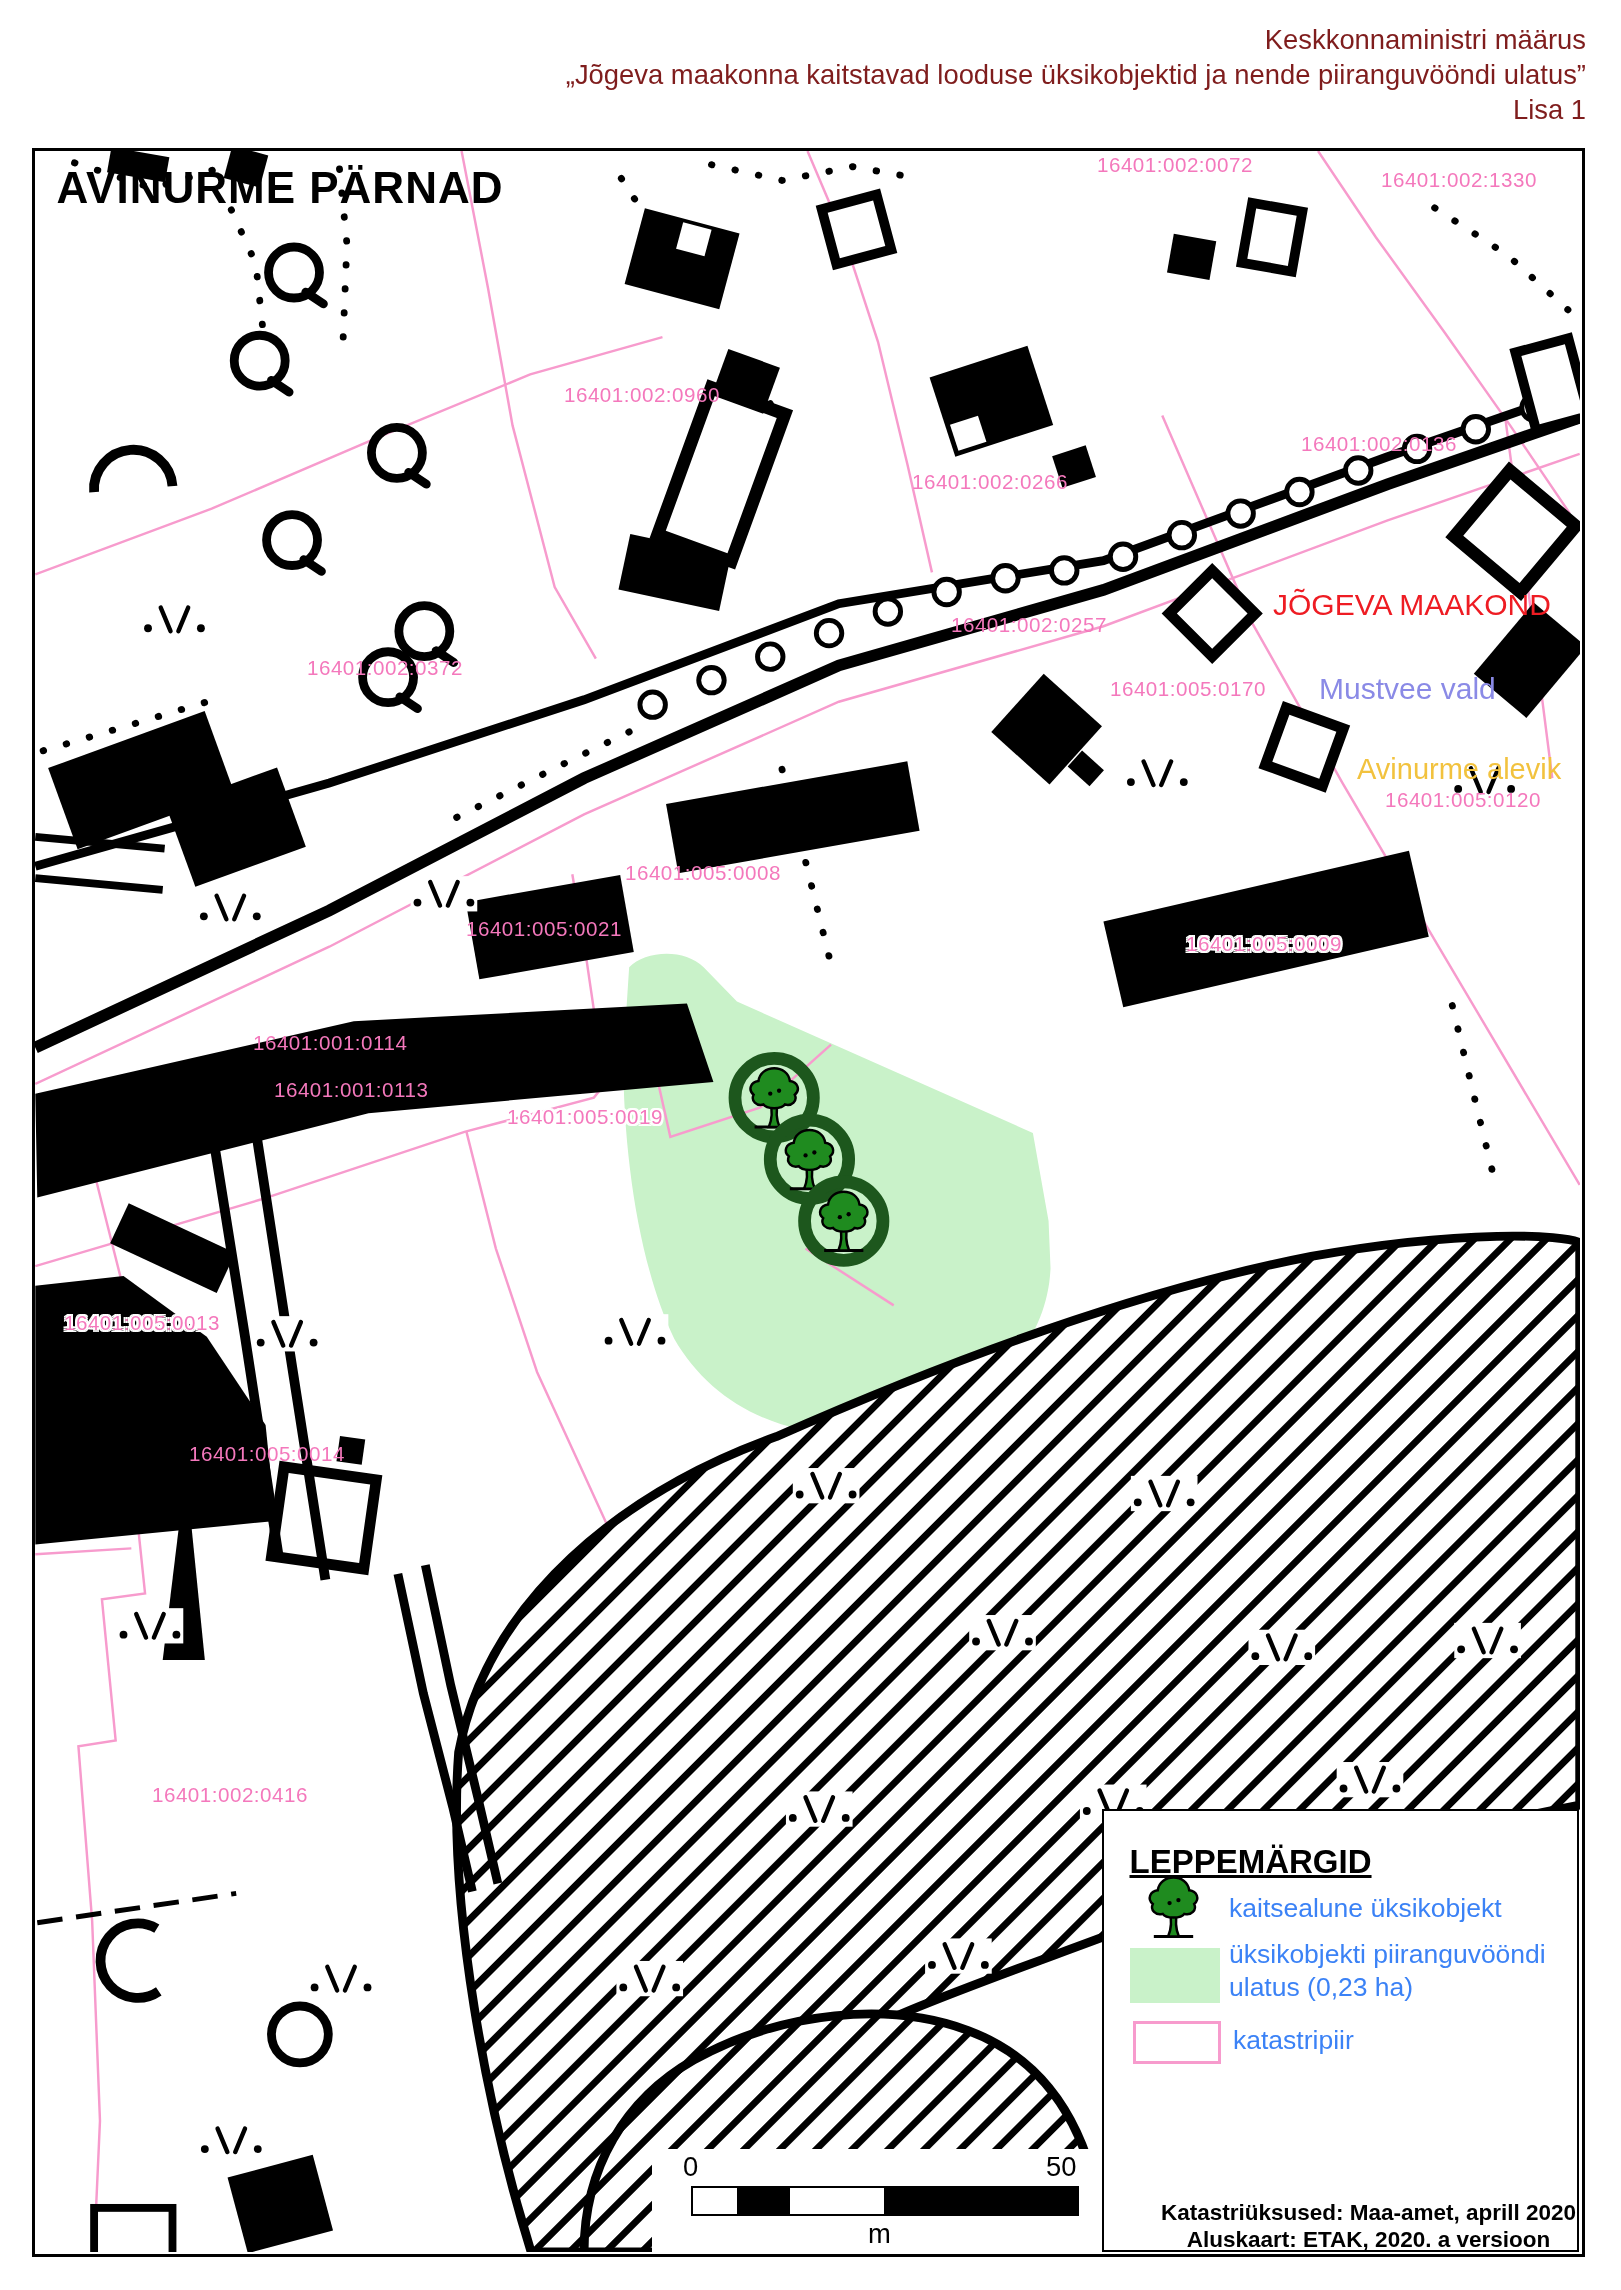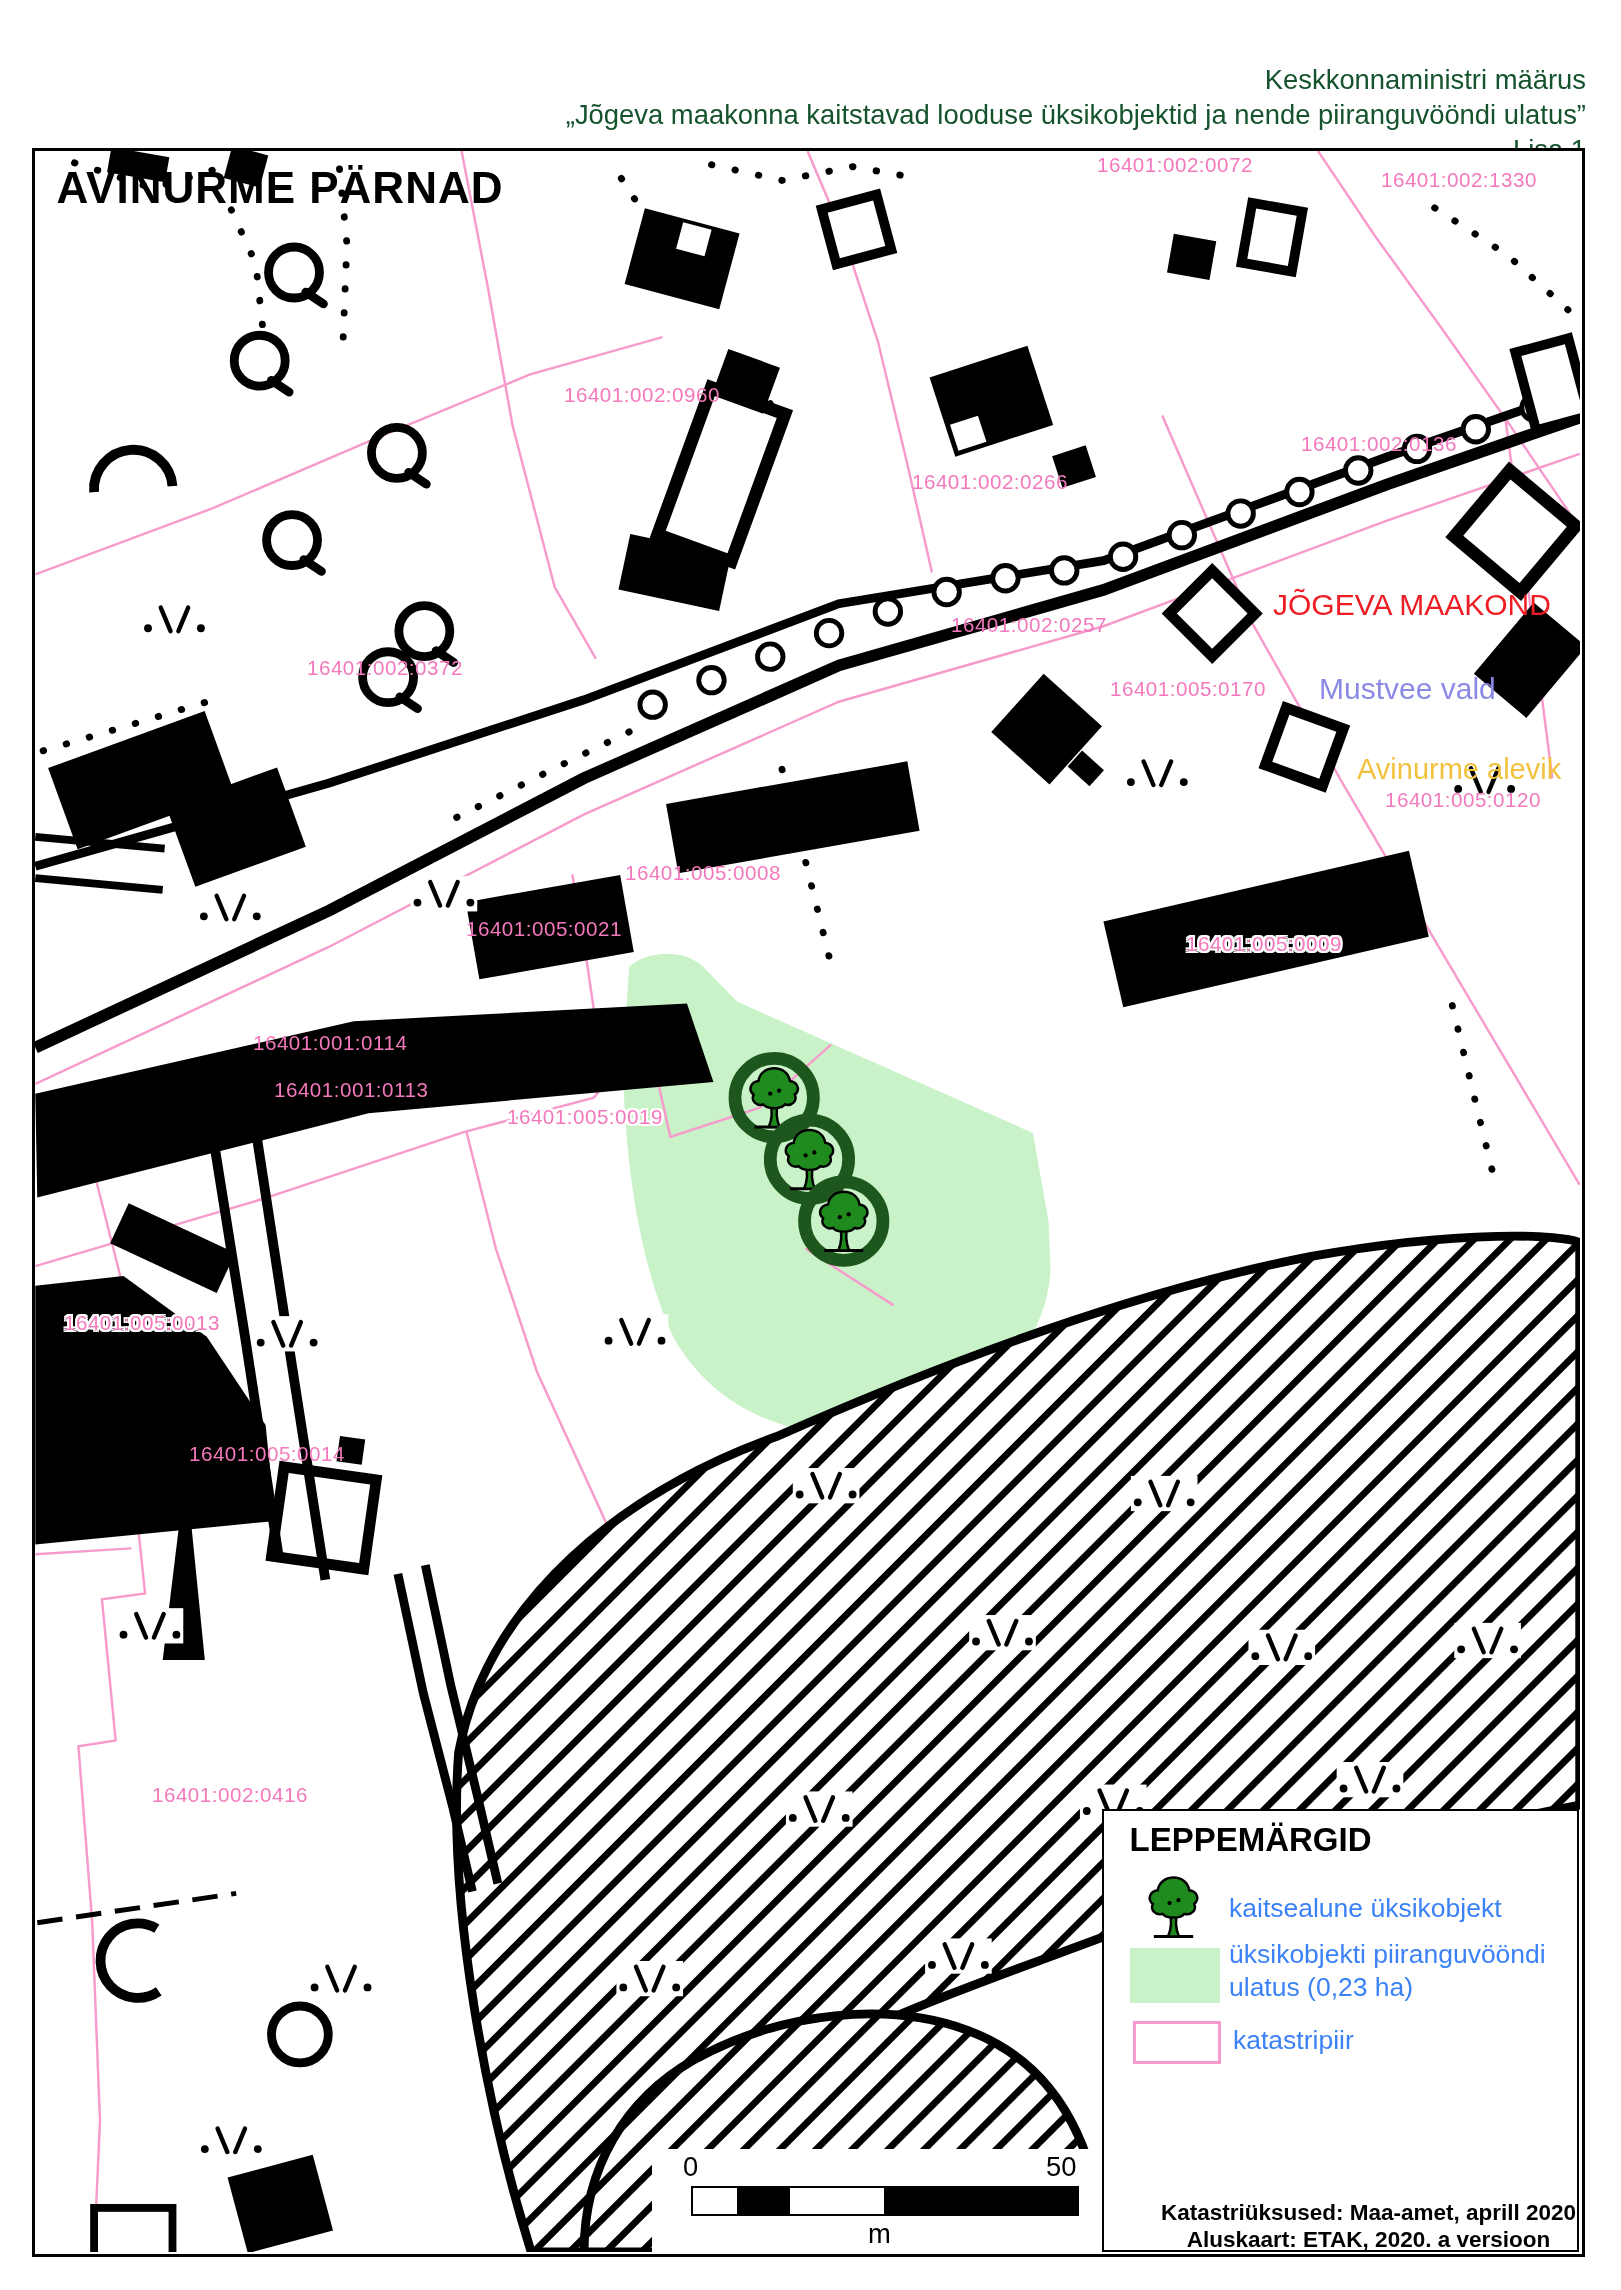--- a/index.html
+++ b/index.html
@@ -1,33 +1,33 @@
 <!DOCTYPE html>
 <html><head>
 <meta charset="utf-8">
 <style>
   html,body{margin:0;padding:0;background:#fff;}
   .page{position:relative;width:1621px;height:2291px;background:#fff;
         font-family:"Liberation Sans",sans-serif;overflow:hidden;}
   .header{position:absolute;top:21.6px;right:35px;text-align:right;
-          font-size:27.4px;line-height:35px;color:#14532d;white-space:nowrap;margin-top:40px;}
+          font-size:27.4px;line-height:35px;color:#7f1d1d;white-space:nowrap;}
   .map-frame{position:absolute;left:32px;top:148px;width:1553px;height:2109px;
              border:3.9px solid #000;box-sizing:border-box;background:#fff;overflow:hidden;}
   .map-inner{position:absolute;left:0;top:0;width:1545px;height:2101px;}
   #map-art{position:absolute;left:0;top:0;}
   .map-title{position:absolute;left:21.6px;top:11.8px;font-size:44px;font-weight:bold;
              color:#000;letter-spacing:1px;z-index:5;}
   .cad-label{position:absolute;font-size:20.6px;color:#F478BC;white-space:nowrap;
              letter-spacing:0.5px;z-index:4;}
   .cad-label.halo{text-shadow:-2px 0 0 #fff,2px 0 0 #fff,0 -2px 0 #fff,0 2px 0 #fff,
                   -2px -2px 0 #fff,2px 2px 0 #fff,-2px 2px 0 #fff,2px -2px 0 #fff;}
   .region-label{position:absolute;white-space:nowrap;z-index:4;}
   .legend{position:absolute;left:1067px;top:1658px;width:477px;height:443px;
           background:#fff;border:2.9px solid #000;box-sizing:border-box;z-index:10;}
-  .legend-title{position:absolute;left:25.5px;top:10px;font-size:33px;font-weight:bold;}
+  .legend-title{position:absolute;left:25.5px;top:32px;font-size:33px;font-weight:bold;text-decoration:underline;}
   .legend-icon-tree{position:absolute;left:39px;top:59px;}
   .legend-label{position:absolute;font-size:26.5px;color:#3b82f6;}
   .lg-label1{left:125px;top:82px;}
   .swatch-green{position:absolute;left:25.5px;top:137px;width:90px;height:55px;background:#C9F2C9;}
   .lg-label2{left:125px;top:127px;line-height:33px;width:343px;}
   .swatch-pink{position:absolute;left:29px;top:210px;width:82px;height:37px;
                background:#fff;border:3.9px solid #F79BCD;}
   .lg-label3{left:129px;top:214px;}
   .legend-scale{position:absolute;left:0;top:327px;width:100%;text-align:center;
                 font-size:32px;font-weight:bold;}

